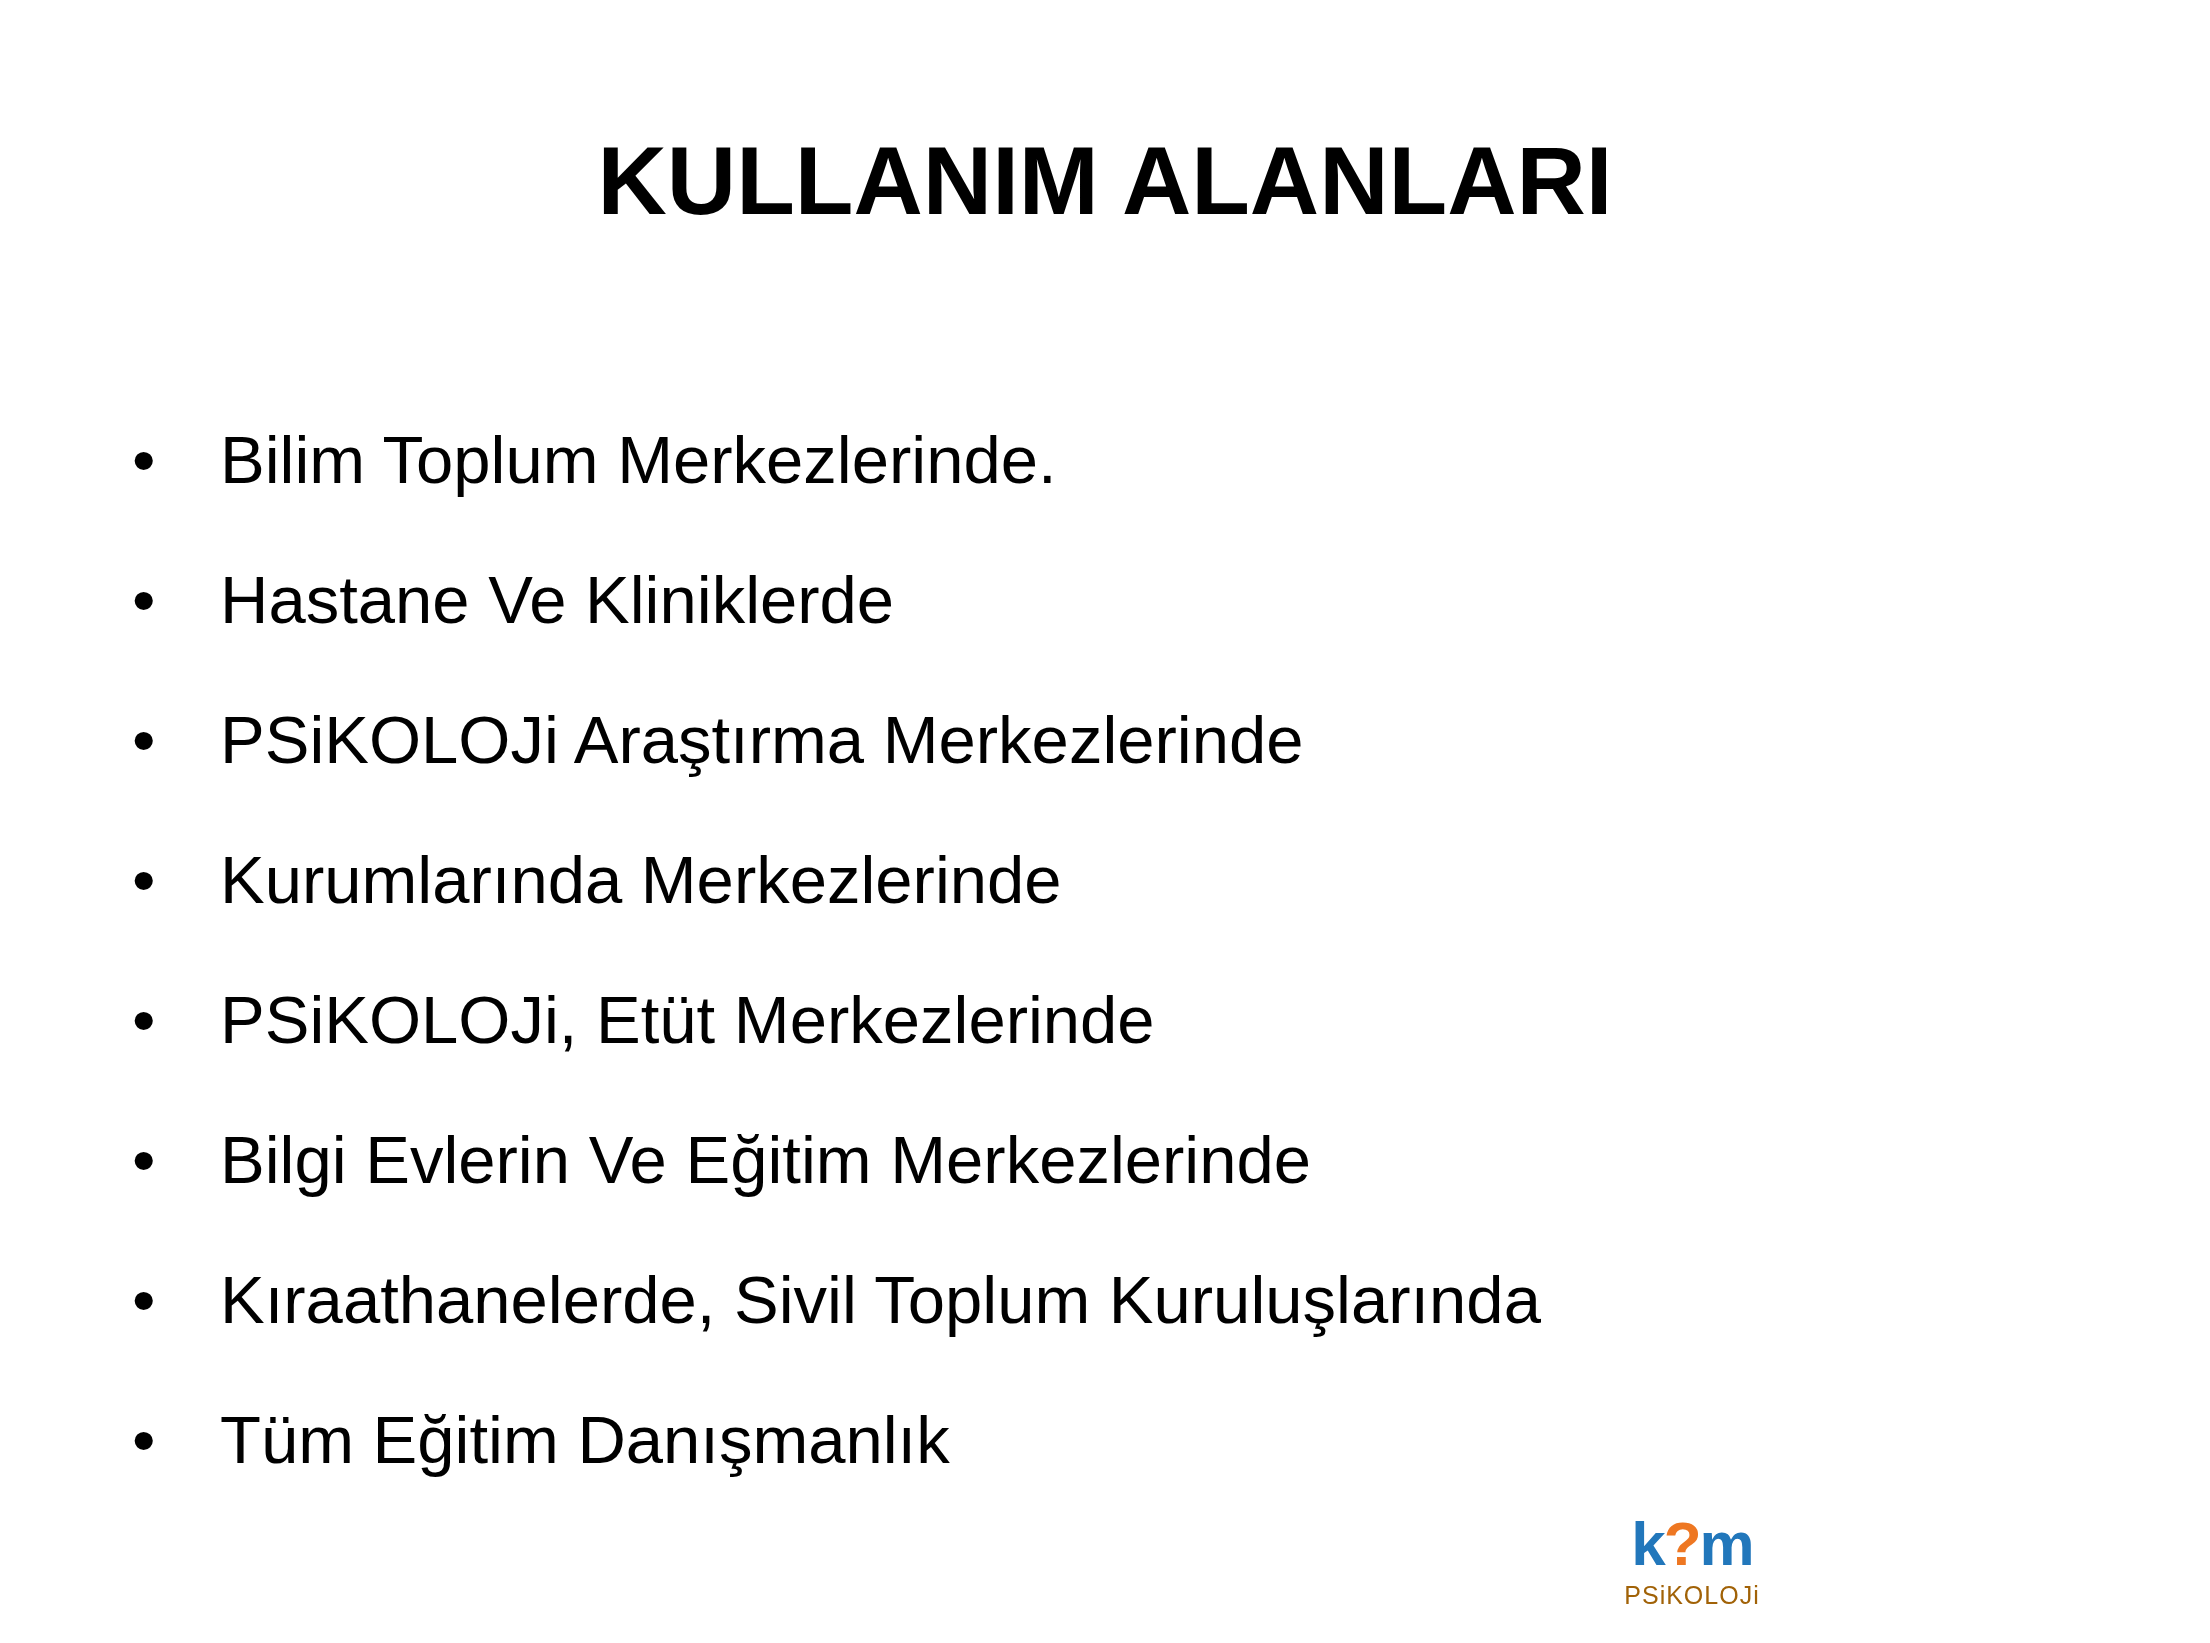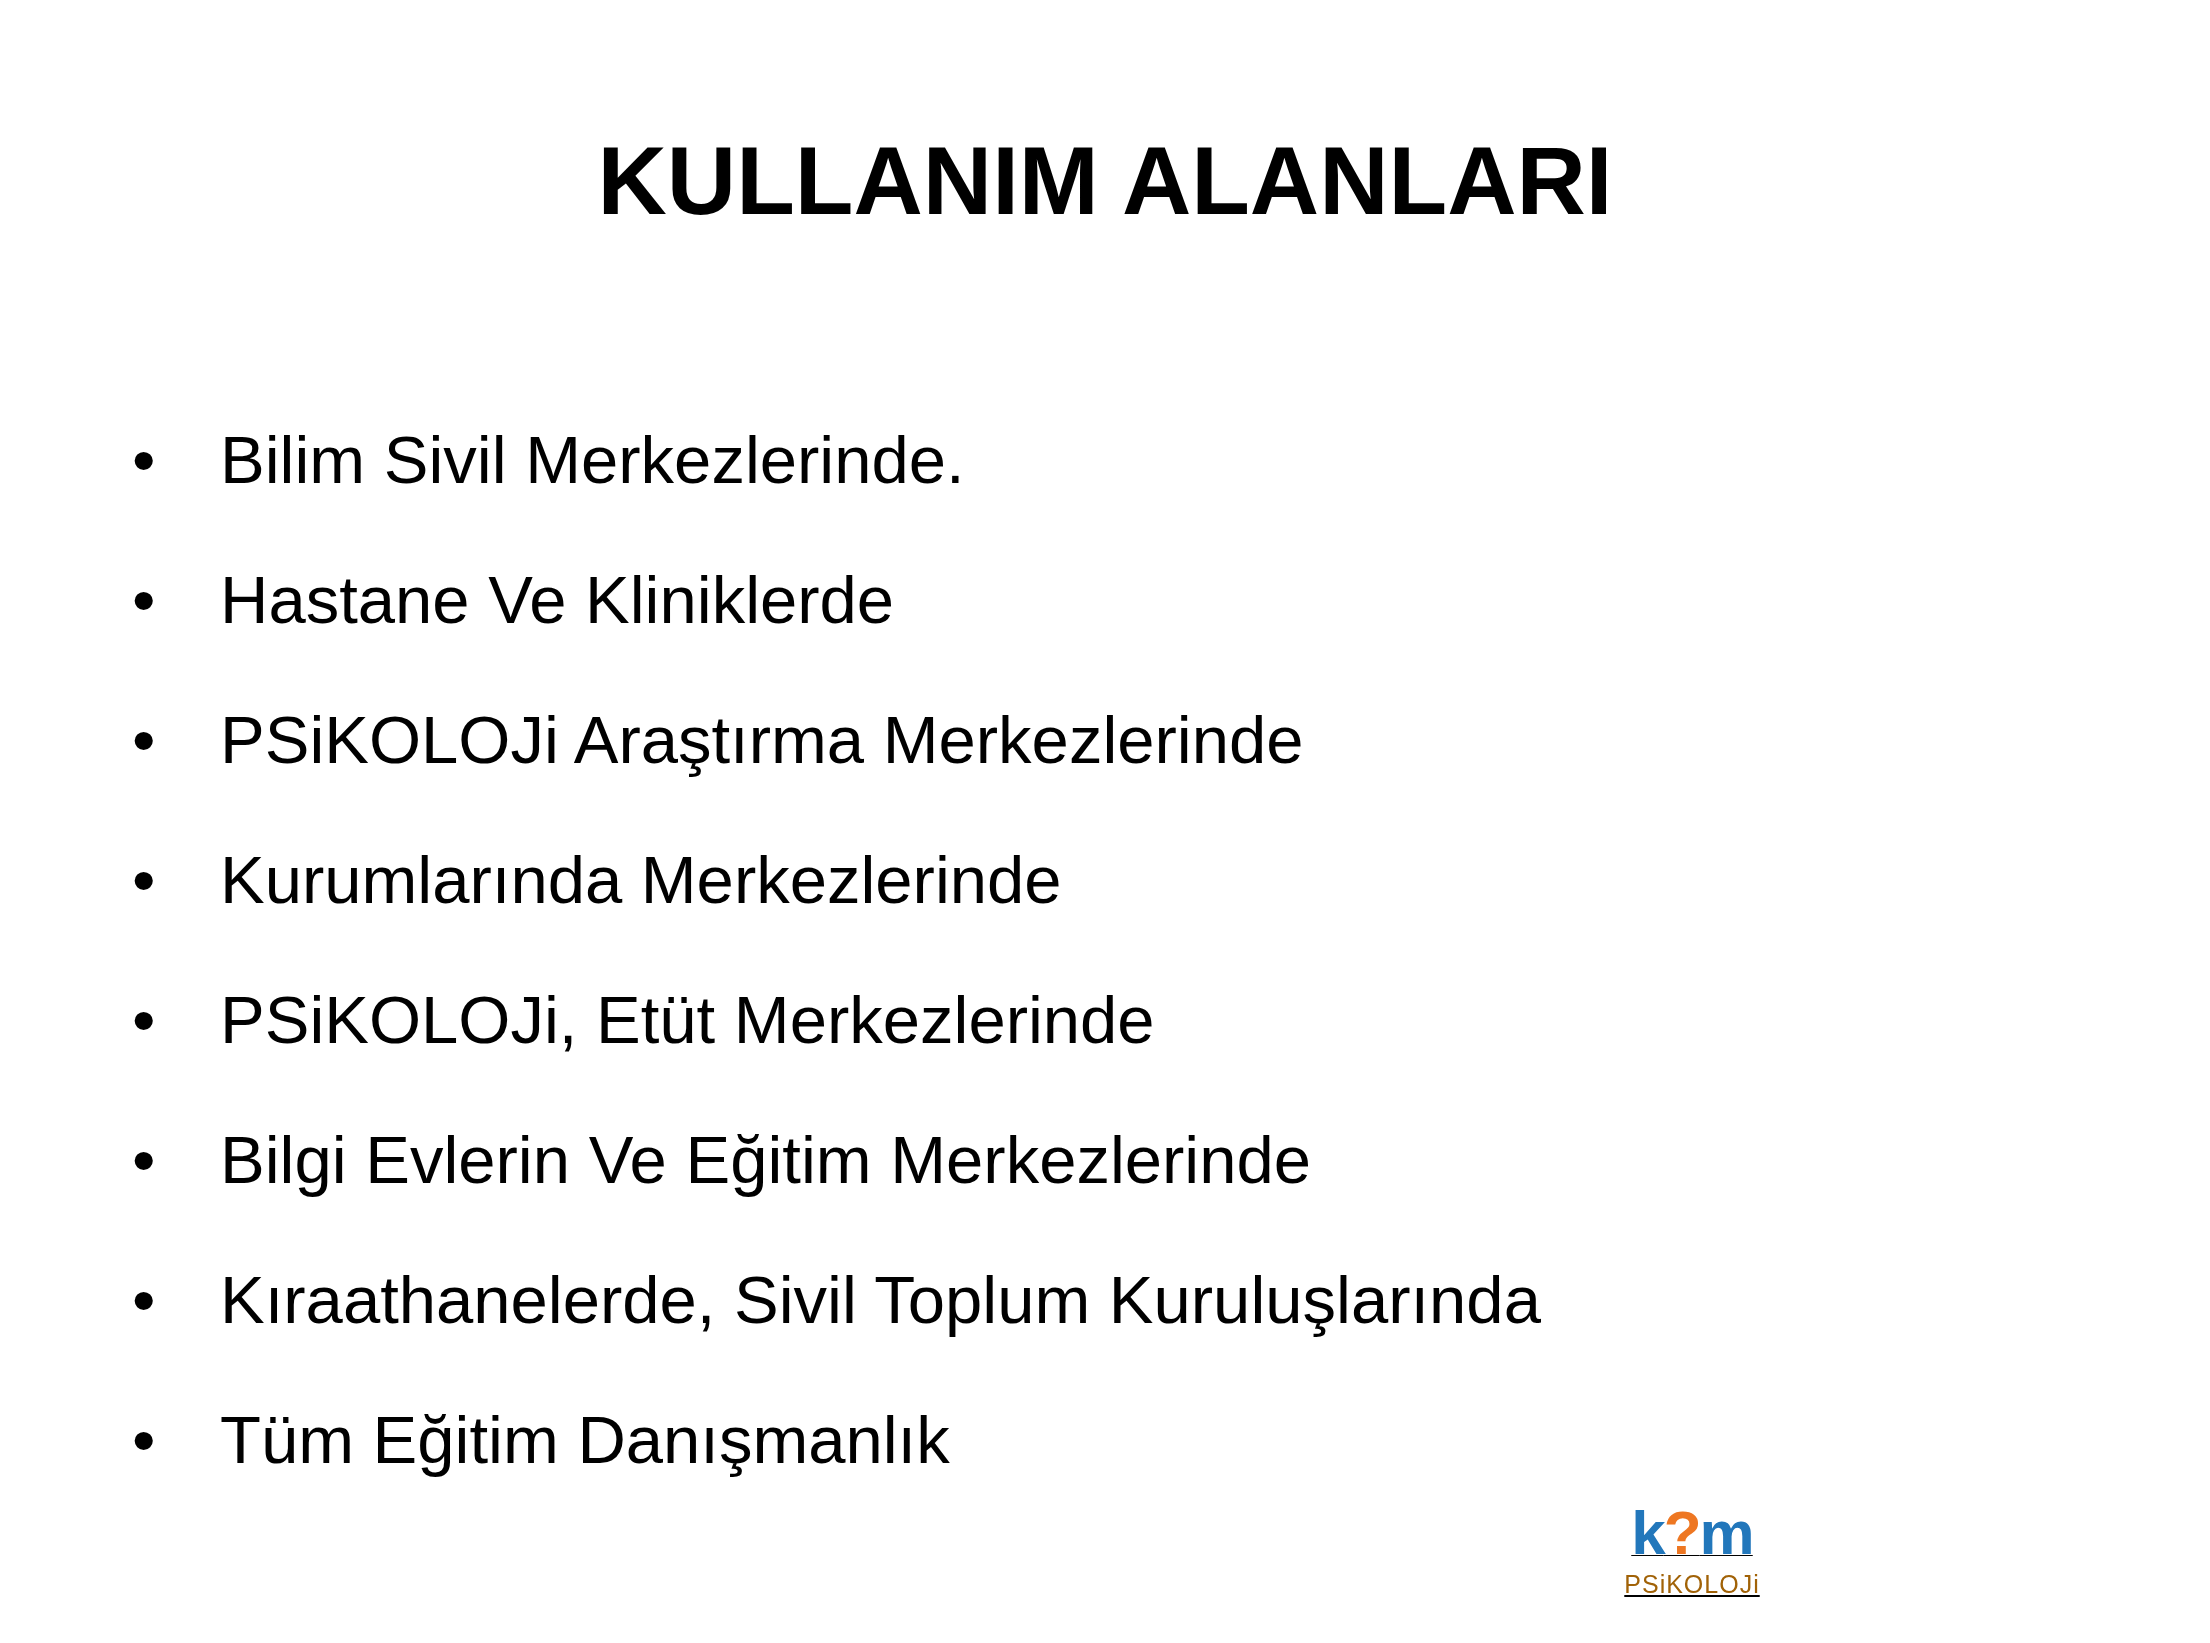--- a/index.html
+++ b/index.html
@@ -50,24 +50,23 @@
   .bullet-item .dot {
     position: absolute;
     left: 14px;
     top: 0;
     font-size: 67px;
     line-height: 140px;
   }
   .logo {
     position: absolute;
     right: 86px;
-    bottom: 35px;
+    bottom: 24px;
     width: 172px;
     height: 110px;
-    text-decoration: underline;
   }
   .logo-mark {
     position: relative;
     height: 70px;
     width: 172px;
     text-align: center;
   }
   .logo-k {
     font-size: 62px;
     font-weight: bold;
@@ -100,21 +99,21 @@
 </head>
 <body>
 
 <div class="slide">
 
   <div class="slide-title">KULLANIM ALANLARI</div>
 
   <ul class="bullet-list">
     <li class="bullet-item">
       <span class="dot">•</span>
-      <span>Bilim Sivil Merkezlerinde.</span>
+      <span>Bilim Toplum Merkezlerinde.</span>
     </li>
     <li class="bullet-item">
       <span class="dot">•</span>
       <span>Hastane Ve Kliniklerde</span>
     </li>
     <li class="bullet-item">
       <span class="dot">•</span>
       <span>PSiKOLOJi Araştırma Merkezlerinde</span>
     </li>
     <li class="bullet-item">

